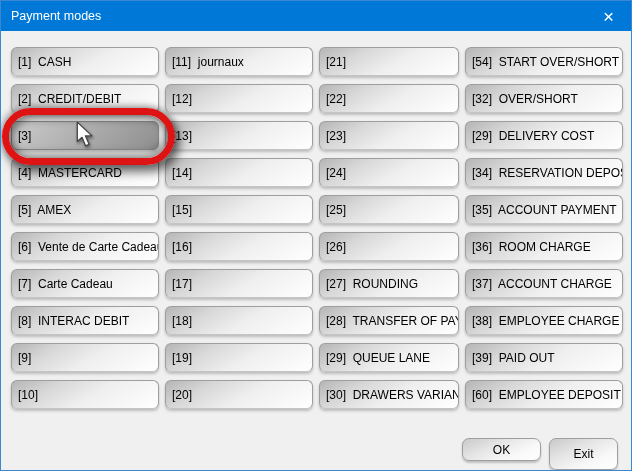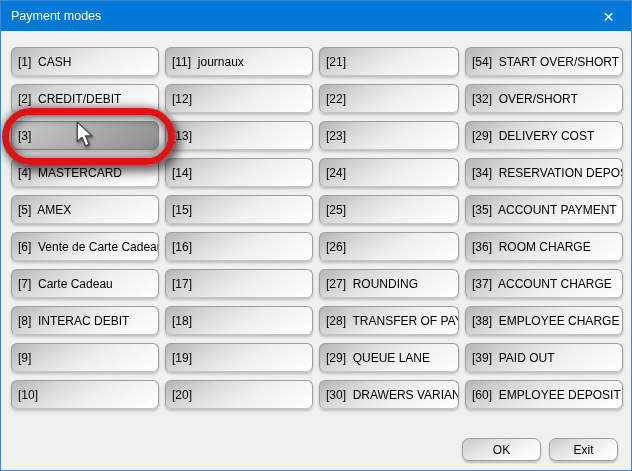--- a/index.html
+++ b/index.html
@@ -71,21 +71,21 @@
     position:absolute;
     box-sizing:border-box;
     border:1px solid #9e9e9e;
     border-radius:7px;
     background:linear-gradient(155deg,#c9c9c9 0%,#e4e4e4 35%,#f8f8f8 70%,#ffffff 100%);
     box-shadow:0 2px 2px rgba(0,0,0,0.2);
     display:flex;align-items:center;justify-content:center;
     font-size:12px;color:#000;cursor:default;
   }
   .ok-btn{left:461px;top:437px;width:79px;height:23px;}
-  .exit-btn{left:548px;top:437px;width:69px;height:23px;}
+  .exit-btn{left:548px;top:437px;width:69px;height:32px;}
 </style>
 </head>
 <body>
 
 <div class="window">
 
   <div class="titlebar">
     <span>Payment modes</span>
   </div>
   <div class="close-btn">×</div>

